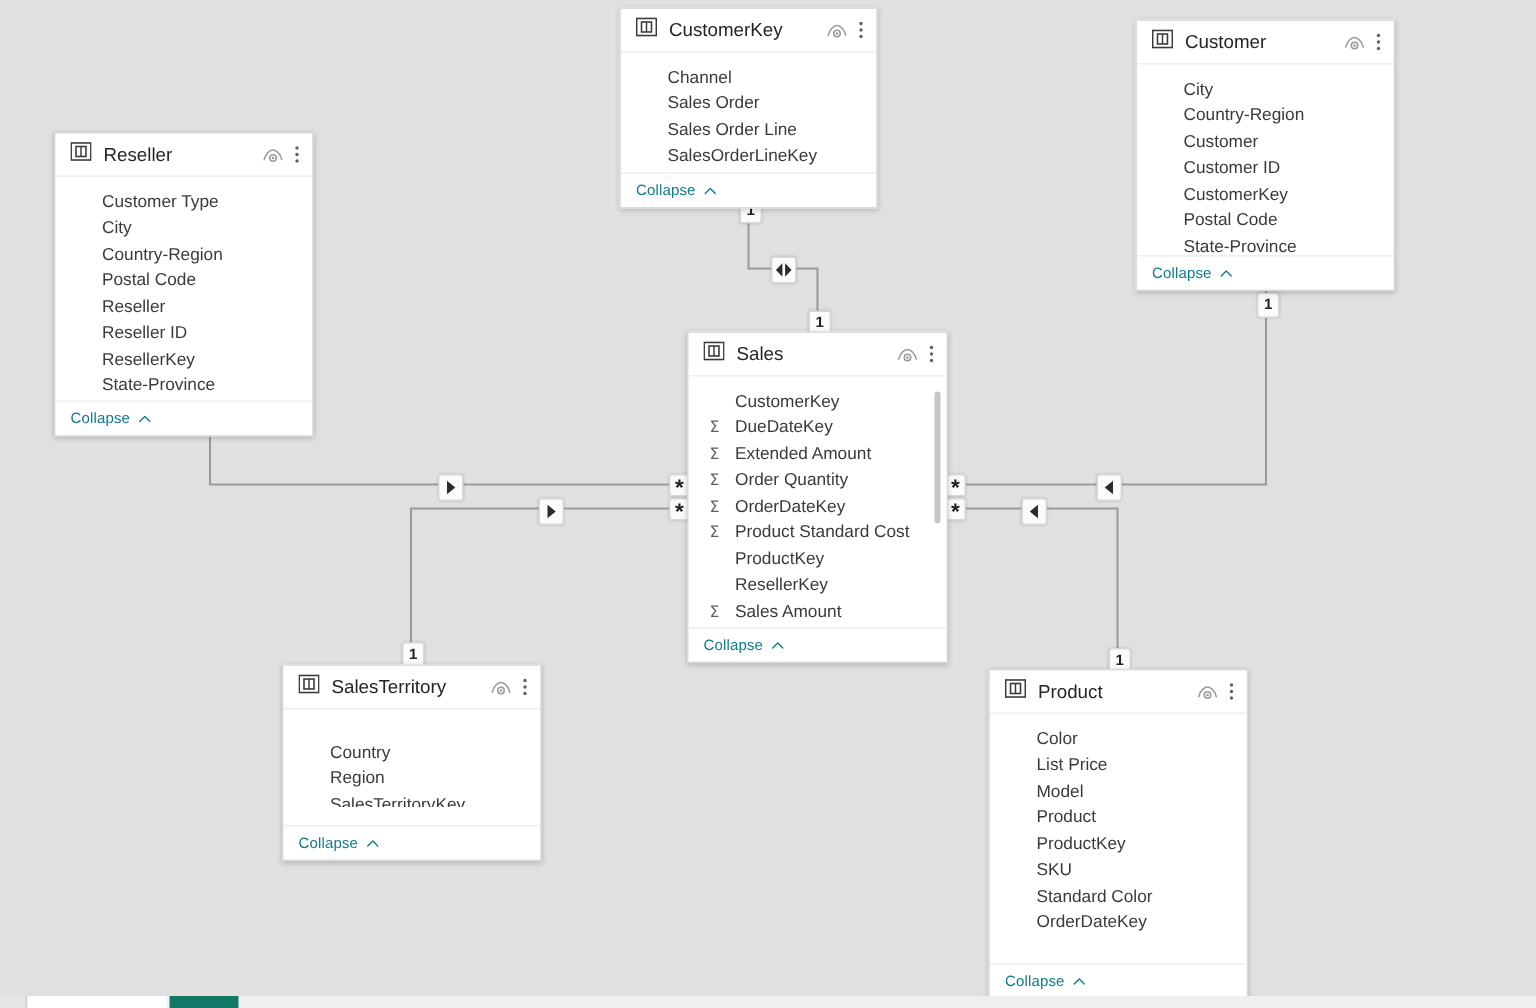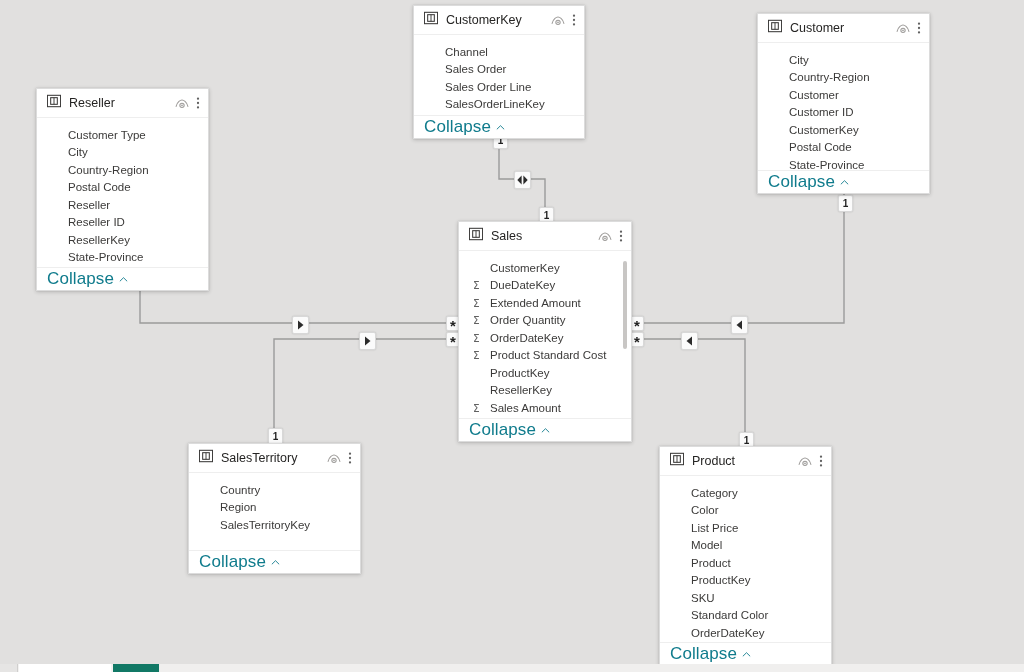--- a/index.html
+++ b/index.html
@@ -150,21 +150,21 @@
   .card-footer {
     height: 23px;
     min-height: 23px;
     display: flex;
     align-items: center;
     padding-left: 10px;
     border-top: 1px solid #eeeeee;
     box-sizing: border-box;
   }
   .collapse-label {
-    font-size: 17px;
+    font-size: 10px;
     color: #0f7b8c;
     letter-spacing: .1px;
   }
   .chevron-up {
     width: 9px;
     height: 9px;
     margin-left: 5px;
     display: block;
   }
 
@@ -520,21 +520,21 @@
         </div>
         <div class="card-footer">
           <span class="collapse-label">Collapse</span>
           <span>
             <svg class="chevron-up" viewBox="0 0 12 12" xmlns="http://www.w3.org/2000/svg">
               <polyline points="1.5,8 6,3.6 10.5,8" fill="none" stroke="#0f7b8c" stroke-width="1.2" stroke-linecap="round" stroke-linejoin="round"></polyline>
             </svg>
           </span>
         </div>
       </div>
-      <div class="table-card" style="left: 188px; top: 443px; width: 173px; height: 131px;">
+      <div class="table-card" style="left: 188px; top: 443px; width: 173px; height: 131px; gap: 12px;">
         <div class="card-header">
           <span><svg class="tbl-icon" viewBox="0 0 16 16" xmlns="http://www.w3.org/2000/svg">
               <rect x="0.5" y="1.5" width="15" height="13" fill="#ffffff" stroke="#3b3a39" stroke-width="1.2"></rect>
               <rect x="4.2" y="4.2" width="7.6" height="7.6" fill="#ffffff" stroke="#3b3a39" stroke-width="1.2"></rect>
               <line x1="8" y1="4.2" x2="8" y2="11.8" stroke="#3b3a39" stroke-width="1.1"></line>
             </svg></span>
           <span class="card-title">SalesTerritory</span>
           <span class="hdr-actions">
             <span>
               <svg class="eye-icon" viewBox="0 0 20 14" xmlns="http://www.w3.org/2000/svg">
@@ -596,24 +596,20 @@
                 <circle cx="2" cy="3" r="1.3" fill="#616161"></circle>
                 <circle cx="2" cy="8" r="1.3" fill="#616161"></circle>
                 <circle cx="2" cy="13" r="1.3" fill="#616161"></circle>
               </svg>
             </span>
           </span>
         </div>
         <div class="field-list">
           <div class="field-row">
             <span class="sigma blank">Σ</span>
-            <span class="field-name">Category</span>
-          </div>
-          <div class="field-row">
-            <span class="sigma blank">Σ</span>
             <span class="field-name">Color</span>
           </div>
           <div class="field-row">
             <span class="sigma blank">Σ</span>
             <span class="field-name">List Price</span>
           </div>
           <div class="field-row">
             <span class="sigma blank">Σ</span>
             <span class="field-name">Model</span>
           </div>

